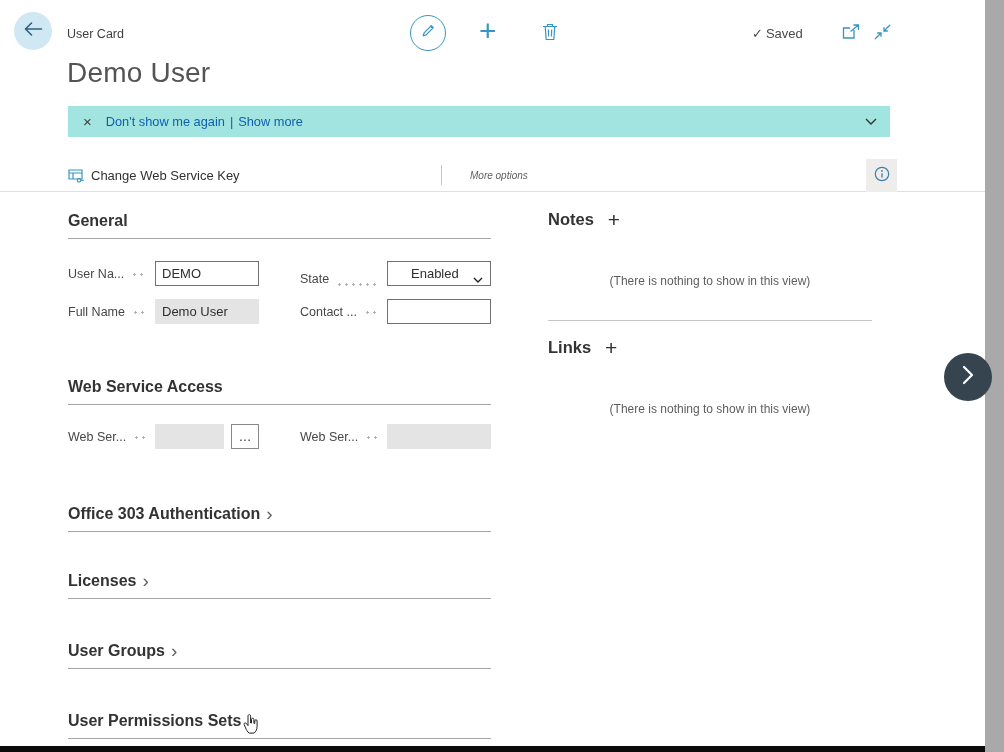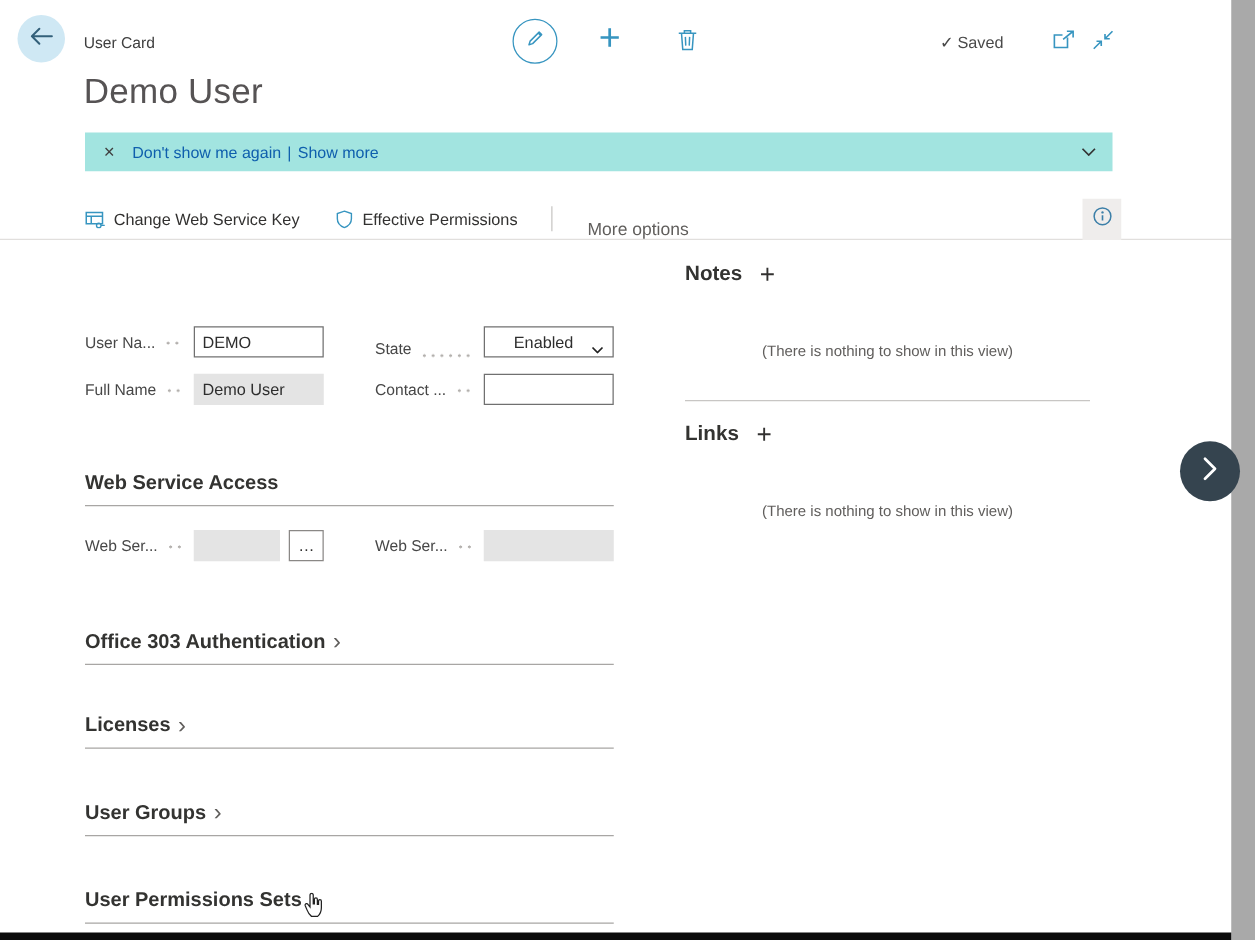--- a/index.html
+++ b/index.html
@@ -46,22 +46,22 @@
   .banner .spacer{flex:1;}
   .banner .chev{margin-right:13px;cursor:pointer;display:flex;align-items:center;}
 
   
   .action-bar{position:absolute;left:0;top:159px;width:1004px;height:33px;border-bottom:1px solid #e1dfdd;}
   .action-item{position:absolute;top:0;height:32px;display:flex;align-items:center;gap:7px;
     font-size:13px;color:#323130;cursor:pointer;}
   .action-item .aicon{color:var(--accent);display:flex;}
   .ai-1{left:68px;} .ai-2{left:268px;}
   .abar-divider{position:absolute;left:441px;top:6px;width:1px;height:20px;background:#c8c6c4;}
-  .more-options{position:absolute;left:470px;top:0;height:32px;display:flex;align-items:flex-end;
-    font-size:14px;color:var(--text-mid);cursor:pointer;}
+  .more-options{position:absolute;left:470px;top:0;height:32px;display:flex;align-items:center;
+    font-size:10px;color:var(--text-mid);cursor:pointer;font-style:italic;}
   .info-box{position:absolute;left:866px;top:0;width:31px;height:33px;background:#efedec;
     display:flex;align-items:center;justify-content:center;color:#3c7fa8;cursor:pointer;}
 
   
   .sec-head{position:absolute;left:68px;width:423px;border-bottom:1px solid var(--heading-line);
     padding-bottom:8px;font-size:16px;font-weight:600;color:var(--text-dark);display:flex;align-items:center;}
   .sec-head .sec-chev{font-weight:400;font-size:19px;color:var(--text-mid);margin-left:6px;line-height:14px;}
   .sh-general{top:212px;}
   .sh-ws{top:378px;}
   .sh-office{top:505px;cursor:pointer;}
@@ -175,43 +175,38 @@
     <div class="action-item ai-1">
       <span class="aicon">
         <svg width="16" height="15" viewBox="0 0 16 15">
             <path d="M1 2 h13 v9 H1 z M1 5 h13 M5 5 v6" fill="none" stroke="currentColor" stroke-width="1.2"></path>
             <circle cx="11" cy="12.3" r="1.8" fill="none" stroke="currentColor" stroke-width="1.1"></circle>
             <path d="M12.8 12.3 h3" stroke="currentColor" stroke-width="1.1"></path>
           </svg>
       </span>
       <span>Change Web Service Key</span>
     </div>
-    <div class="action-item ai-2">
-      <span class="aicon">
-        <svg width="15" height="15" viewBox="0 0 16 16">
-            <path d="M8 1 L14 3 v4.5 C14 11.5 11.3 13.8 8 15 4.7 13.8 2 11.5 2 7.5 V3 Z" fill="none" stroke="currentColor" stroke-width="1.2"></path>
-          </svg>
-      </span>
-      <span>Effective Permissions</span>
-    </div>
     <div class="abar-divider"></div>
     <div class="more-options">
       <span>More options</span>
     </div>
     <div class="info-box">
       <span>
         <svg width="18" height="18" viewBox="0 0 18 18">
             <circle cx="9" cy="9" r="6.7" fill="none" stroke="currentColor" stroke-width="1.2"></circle>
             <path d="M9 8.2 V12.4" stroke="currentColor" stroke-width="1.3"></path>
             <circle cx="9" cy="5.9" r=".95" fill="currentColor"></circle>
           </svg>
       </span>
     </div>
   </div>
 
+  <div class="sec-head sh-general">
+    <span>General</span>
+  </div>
 
   <div class="flabel lab-c1 row1" style="top:261px;">
     <span>User Na...</span>
       <span class="leader"></span>
   </div>
   <input class="tbox in-c1" style="top: 261px;" value="DEMO">
   <div class="flabel lab-c2" style="top:261px;align-items:flex-end;">
     <span>State</span>
       <span class="leader"></span>
   </div>

